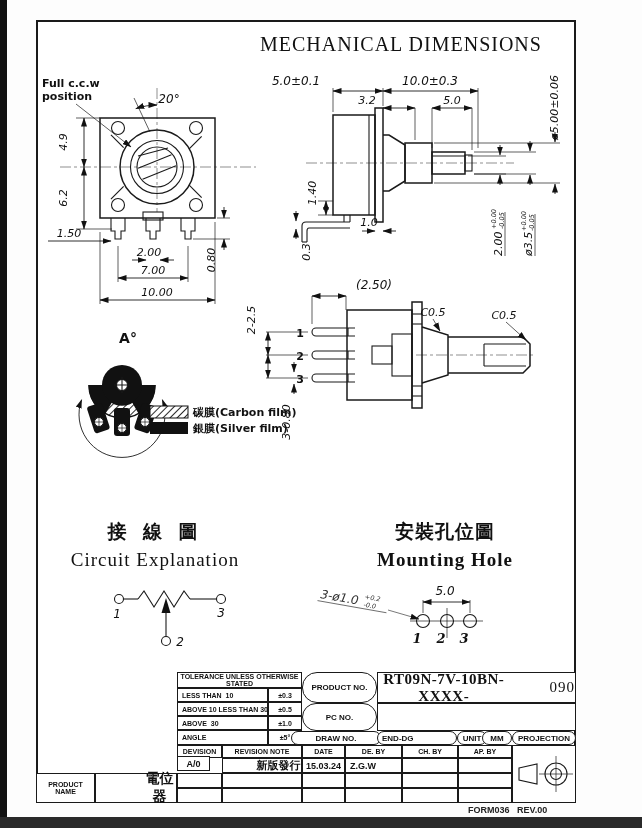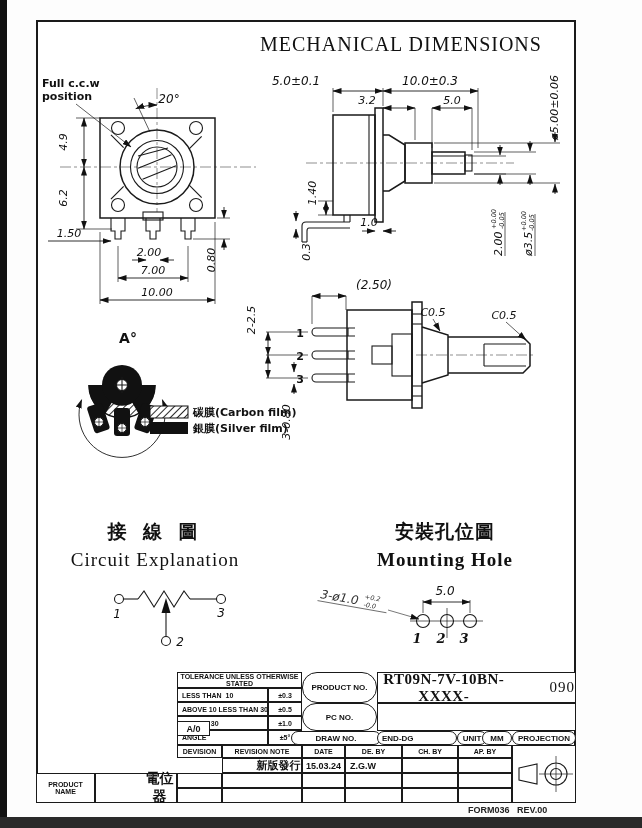--- a/index.html
+++ b/index.html
@@ -364,21 +364,21 @@
   <div class="tb c f8" style="left:482px;top:731px;width:30px;height:14px;">MM</div>
   <div class="tb c f8" style="left:512px;top:731px;width:64px;height:14px;">PROJECTION</div>
 
   <div class="tb c f7" style="left:177px;top:745px;width:45px;height:13px;">DEVISION</div>
   <div class="tb c f7" style="left:222px;top:745px;width:80px;height:13px;">REVISION NOTE</div>
   <div class="tb c f7" style="left:302px;top:745px;width:43px;height:13px;">DATE</div>
   <div class="tb c f7" style="left:345px;top:745px;width:57px;height:13px;">DE. BY</div>
   <div class="tb c f7" style="left:402px;top:745px;width:56px;height:13px;">CH. BY</div>
   <div class="tb c f7" style="left:458px;top:745px;width:54px;height:13px;">AP. BY</div>
 
-  <div class="tb c f9" style="left:177px;top:721px;width:33px;height:15px;">A/0</div>
+  <div class="tb c f9" style="left:177px;top:756px;width:33px;height:15px;">A/0</div>
   <div class="tb c cjkcell" style="left:222px;top:758px;width:80px;height:15px;padding-left:33px;">新版發行</div>
   <div class="tb c f9" style="left:302px;top:758px;width:43px;height:15px;">15.03.24</div>
   <div class="tb l f9" style="left:345px;top:758px;width:57px;height:15px;">Z.G.W</div>
   <div class="tb" style="left:402px;top:758px;width:56px;height:15px;"></div>
   <div class="tb" style="left:458px;top:758px;width:54px;height:15px;"></div>
 
   <div class="tb" style="left:177px;top:773px;width:45px;height:15px;"></div>
   <div class="tb" style="left:222px;top:773px;width:80px;height:15px;"></div>
   <div class="tb" style="left:302px;top:773px;width:43px;height:15px;"></div>
   <div class="tb" style="left:345px;top:773px;width:57px;height:15px;"></div>

